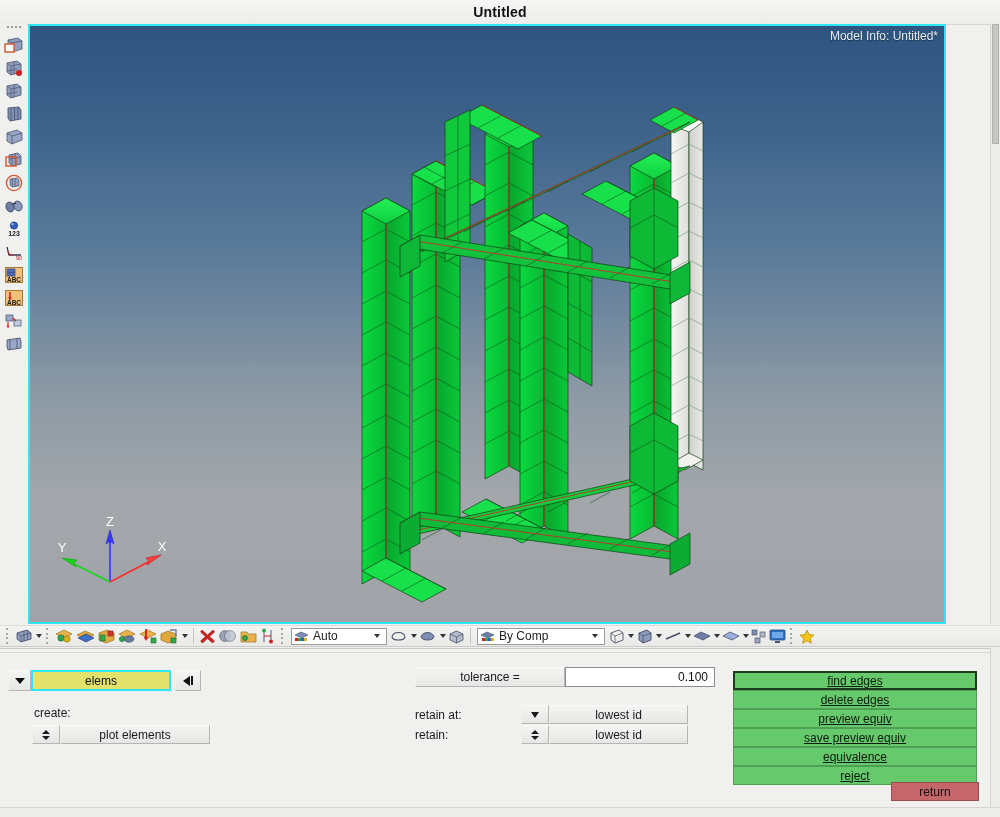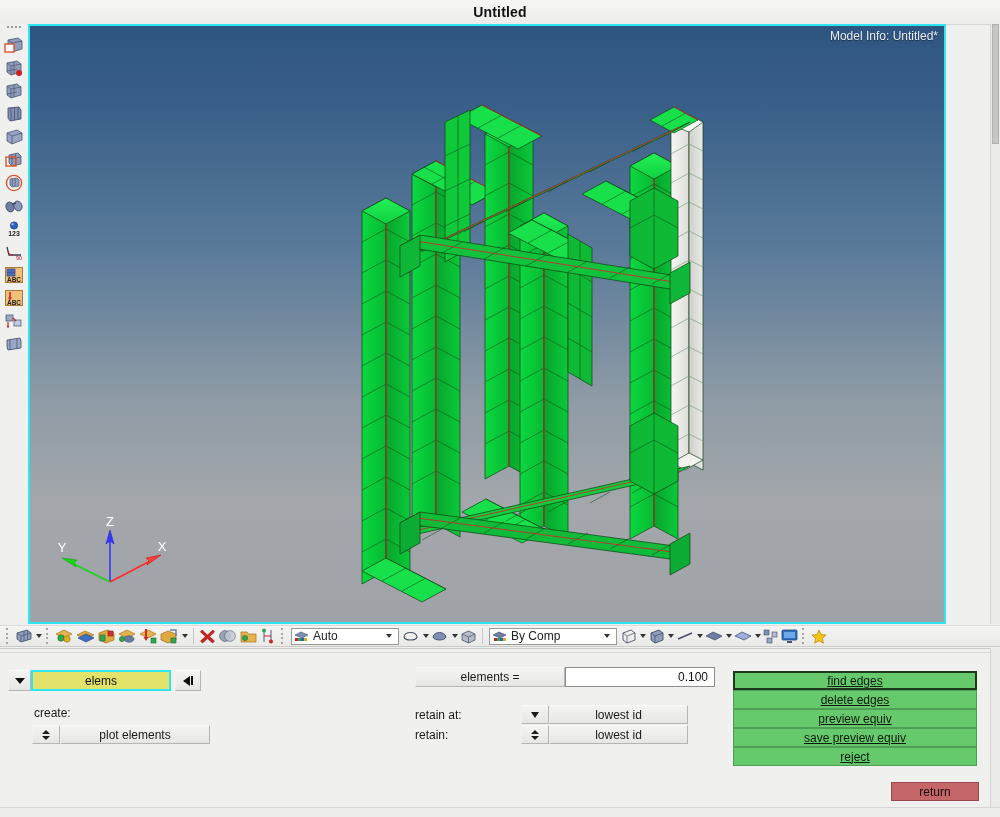--- a/index.html
+++ b/index.html
@@ -639,21 +639,21 @@
       </svg>
     </div>
 
     <div class="tb-grip">
         <i></i>
         <i></i>
         <i></i>
         <i></i>
       </div>
 
-    <div class="tb-combo" style="width:108px">
+    <div class="tb-combo" style="width:96px">
       <svg width="16" height="14" viewBox="0 0 16 14">
         <path d="M1 6 L7 3 L14 6 L8 9 Z" fill="#7f8fb3" stroke="#3f4a63" stroke-width=".6"></path>
         <rect x="1" y="9" width="3" height="3" fill="#cc2222"></rect>
         <rect x="4" y="9" width="3" height="3" fill="#2fa84f"></rect>
         <rect x="7" y="9" width="3" height="3" fill="#2f5fbf"></rect>
         <rect x="10" y="9" width="3" height="3" fill="#d9b021"></rect>
       </svg>
       <span class="lbl">Auto</span>
       <span class="cb-arrow"></span>
     </div>
@@ -794,21 +794,21 @@
       <div class="spin">
         <span class="ud">
             <span class="u"></span>
             <span class="d"></span>
           </span>
       </div>
       <div class="fbtn create-btn">plot elements</div>
     </div>
 
     <div class="tol-row">
-      <div class="fbtn tol-lbl">elements =</div>
+      <div class="fbtn tol-lbl">tolerance =</div>
       <div class="tol-val">0.100</div>
     </div>
 
     <div class="r2 optrow">
       <span class="cap">retain at:</span>
       <div class="spin">
         <span class="dn"></span>
       </div>
       <div class="fbtn optval">lowest id</div>
     </div>
@@ -823,20 +823,21 @@
       </div>
       <div class="fbtn optval">lowest id</div>
     </div>
 
 
     <div class="greens">
       <div class="gbtn focus">find edges</div>
       <div class="gbtn">delete edges</div>
       <div class="gbtn">preview equiv</div>
       <div class="gbtn">save preview equiv</div>
+      <div class="gbtn">equivalence</div>
       <div class="gbtn">reject</div>
     </div>
 
     <div class="retwrap">
       <div class="rbtn">return</div>
     </div>
   </div>
 
   <div class="panel-rightedge"></div>
   <div class="statusline"></div>

